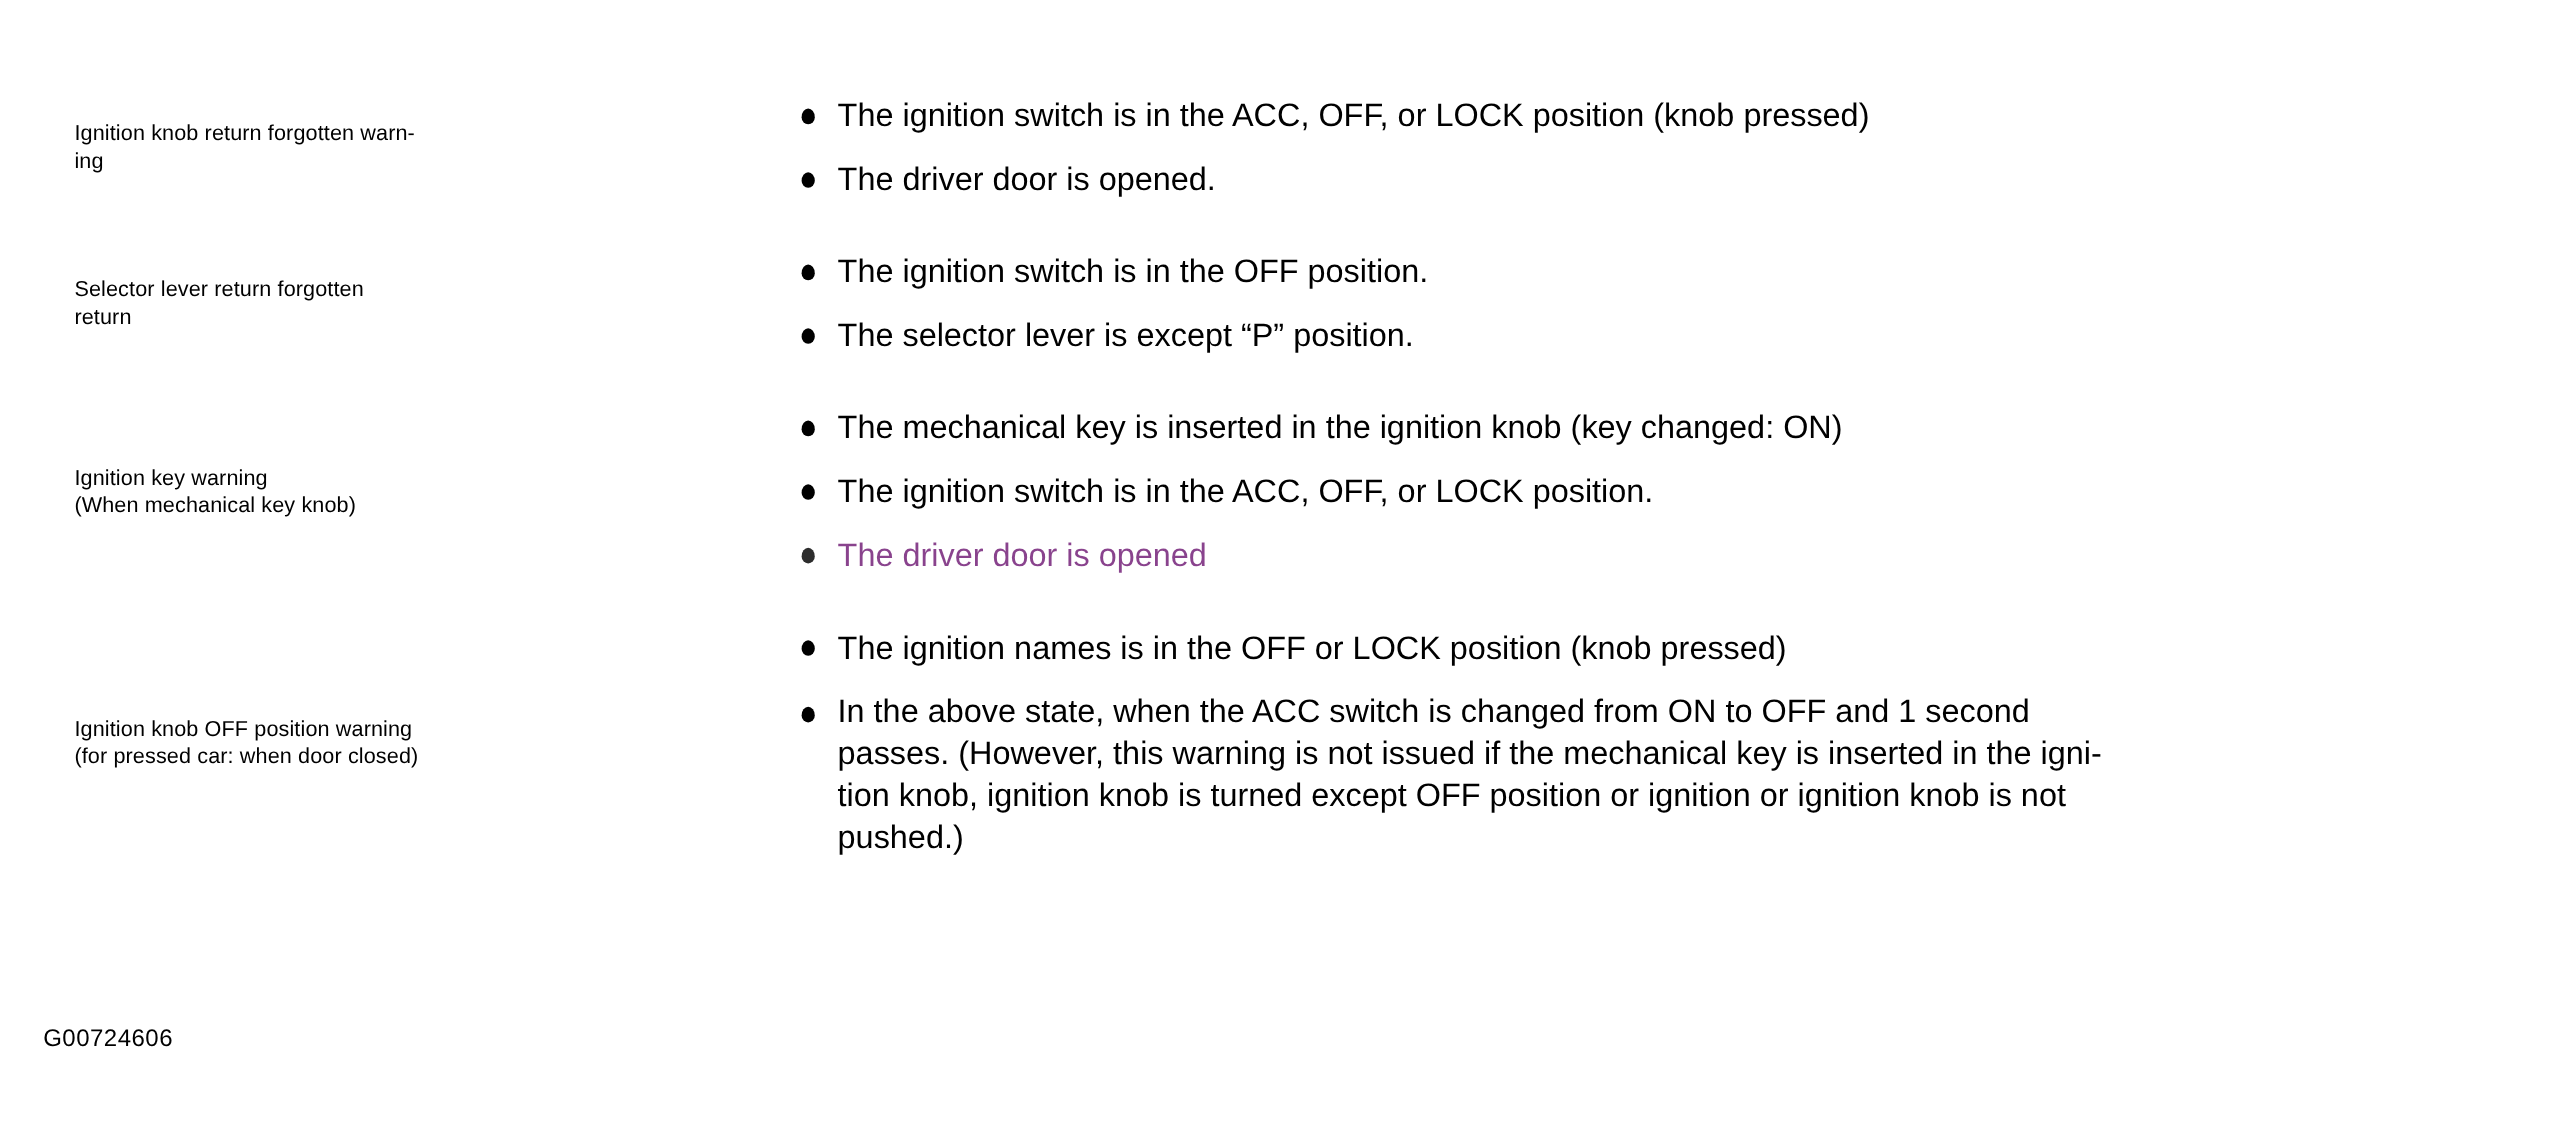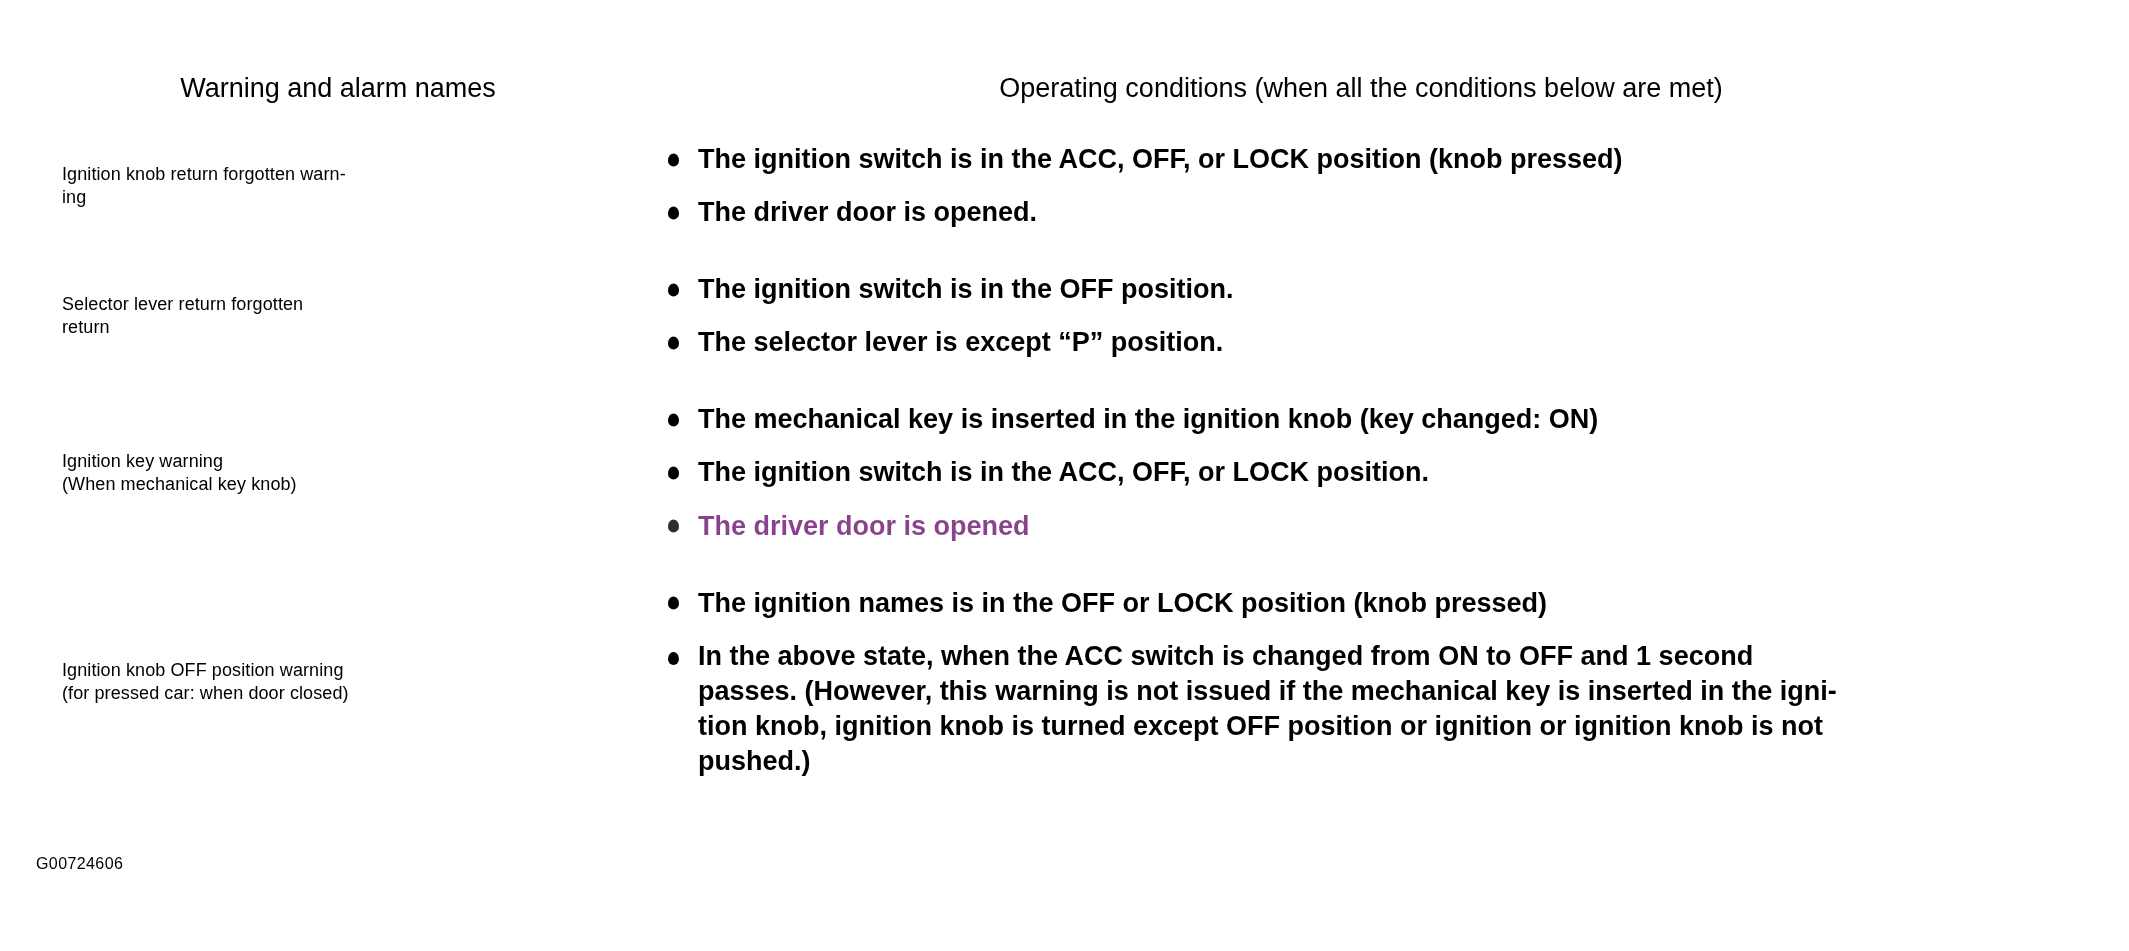--- a/index.html
+++ b/index.html
@@ -65,21 +65,20 @@
   .cell-right {
     padding: 12px 18px 12px 22px;
     font-size: 27px;
     line-height: 1.30;
   }
 
   ul.cond-list {
     list-style: none;
     margin: 0;
     padding: 0;
-    font-weight: bold;
   }
   ul.cond-list > li {
     position: relative;
     padding-left: 36px;
     margin: 0 0 0 0;
     padding-top: 9px;
     padding-bottom: 9px;
   }
   ul.cond-list > li .bullet {
     position: absolute;
@@ -107,21 +106,21 @@
   
   .faded {
     color: #701a75;
     opacity: 0.82;
   }
 
   .figure-id {
     position: absolute;
     left: 36px;
     top: 855px;
-    font-size: 16px;
+    font-size: 20px;
     letter-spacing: 0.4px;
   }
 
   .header-cell {
     text-align: center;
     font-size: 27px;
     padding: 15px 10px 17px 10px;
   }
 </style>
 </head>
@@ -130,28 +129,20 @@
 <div class="page">
 
   <div class="table-wrap">
     <table class="spec-table">
       <colgroup>
         <col class="c-left">
         <col class="c-right">
       </colgroup>
       <tbody>
 
-        <tr>
-          <td class="col-left rule-top">
-            <div class="header-cell">Warning and alarm names</div>
-          </td>
-          <td class="rule-top">
-            <div class="header-cell">Operating conditions (when all the conditions below are met)</div>
-          </td>
-        </tr>
 
         <tr>
           <td class="col-left rule-mid">
             <div class="cell-left">
               <span class="ln">Ignition knob return forgotten warn-</span>
               <span class="ln">ing</span>
             </div>
           </td>
           <td class="rule-mid">
             <div class="cell-right">

